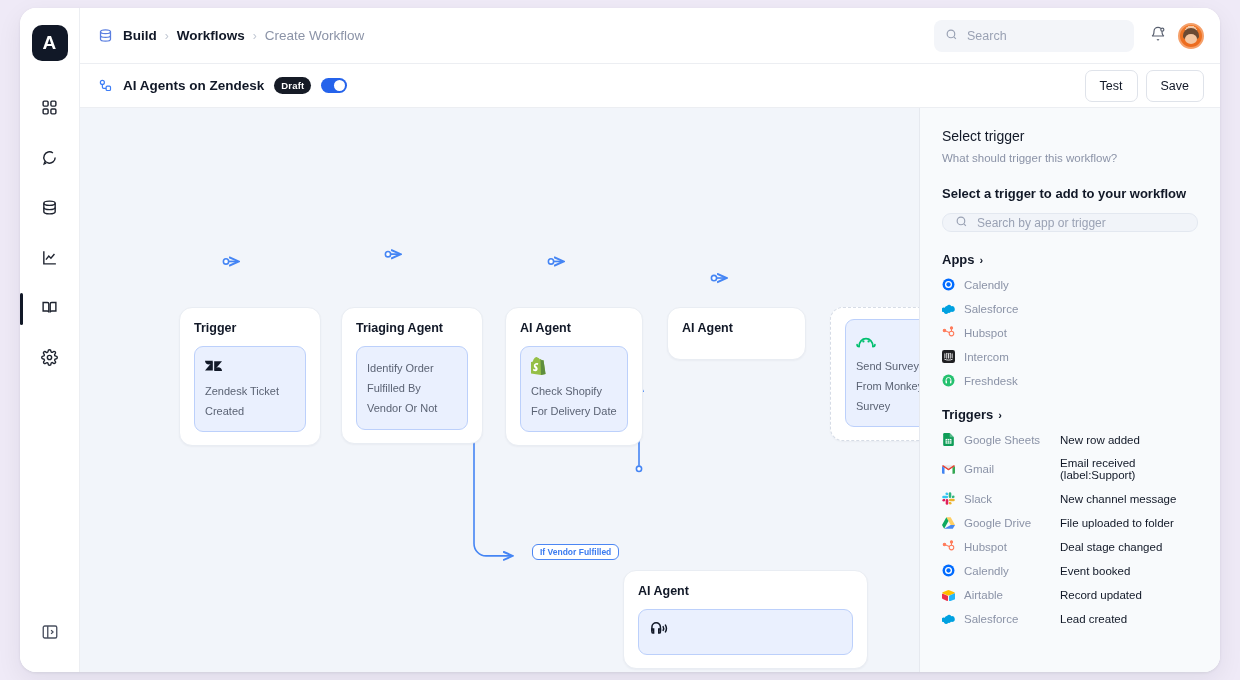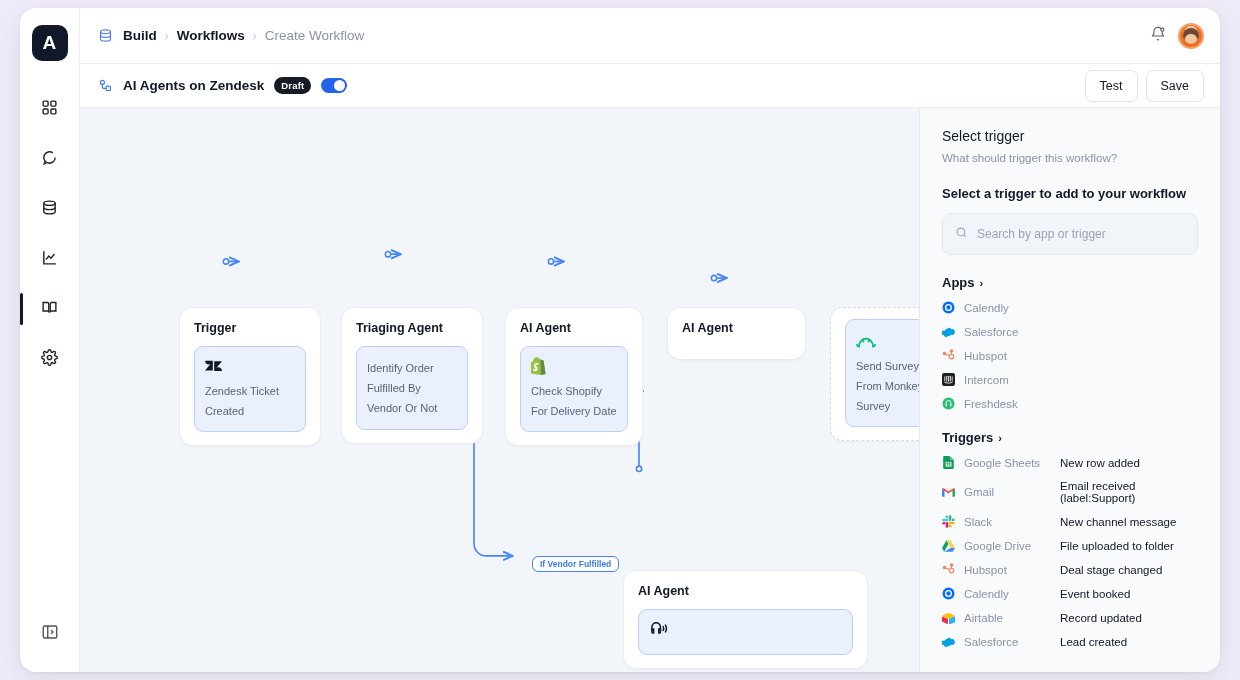--- a/index.html
+++ b/index.html
@@ -145,21 +145,21 @@
     border-radius: 6px; padding: 2px 7px;
     font-size: 8.5px; font-weight: bold; color: #3b7bf0; white-space: nowrap;
   }
 
   
   #panel { width: 300px; flex: 0 0 300px; background: #f8fafc; padding: 20px 22px 0; overflow: hidden; }
   .p-h1 { font-size: 14px; font-weight: normal; color: #111827; }
   .p-sub { font-size: 11.5px; color: #8b93a7; margin-top: 8px; }
   .p-h2 { font-size: 13px; font-weight: bold; color: #111827; margin-top: 22px; }
   .p-search {
-    margin-top: 12px; height: 42px; background: #f1f4f9; border: 1px solid #e3e8f0;
+    margin-top: 12px; height: 19px; background: #f1f4f9; border: 1px solid #e3e8f0;
     border-radius: 9px; display: flex; align-items: center; gap: 9px; padding: 6px 12px;
     font-size: 12px; color: #9aa2b4; cursor: text;
   }
   .p-sect { margin-top: 20px; font-size: 13px; font-weight: bold; color: #111827; display: flex; align-items: center; gap: 5px; cursor: pointer; }
   .p-sect .chev { font-size: 11px; font-weight: bold; }
   .app-row { display: flex; align-items: center; gap: 9px; margin-top: 11px; font-size: 11.5px; color: #8b93a7; cursor: pointer; }
   .trig-row { display: flex; align-items: center; margin-top: 11px; font-size: 11.5px; cursor: pointer; }
   .trig-name { color: #8b93a7; width: 96px; flex: 0 0 96px; margin-left: 9px; }
   .trig-desc { color: #111827; }
   .ico { width: 13px; height: 13px; flex: 0 0 13px; display: flex; align-items: center; justify-content: center; }
@@ -249,20 +249,29 @@
         </svg>
       </span>
       <div class="crumbs">
         <span class="crumb">Build</span>
         <span class="crumb-sep">›</span>
         <span class="crumb">Workflows</span>
         <span class="crumb-sep">›</span>
         <span class="crumb muted">Create Workflow</span>
       </div>
       <div class="spacer"></div>
+      <div class="searchbox">
+        <span>
+          <svg width="13" height="13" viewBox="0 0 24 24" fill="none" stroke="#9aa2b4" stroke-width="2.2">
+            <circle cx="11" cy="11" r="7"></circle>
+              <path d="M20 20l-3.5-3.5"></path>
+          </svg>
+        </span>
+        <span>Search</span>
+      </div>
       <div class="bell">
         <span>
           <svg width="16" height="16" viewBox="0 0 24 24" fill="none" stroke="#5a6170" stroke-width="1.8">
             <path d="M18 8A6 6 0 1 0 6 8c0 6-3 7-3 7h18s-3-1-3-7"></path>
               <path d="M10.5 20a2 2 0 0 0 3 0"></path>
             <circle cx="18.5" cy="5.5" r="2.3" fill="#fff"></circle>
           </svg>
         </span>
       </div>
       <div class="avatar"></div>
@@ -382,21 +391,21 @@
                 <path d="M3.5 14V9a5.5 5.5 0 0 1 11 0v5"></path>
                 <path d="M3.5 11.5h2.2V17H5a1.5 1.5 0 0 1-1.5-1.5z"></path>
                 <path d="M14.5 11.5h-2.2V17h.7a1.5 1.5 0 0 0 1.5-1.5z"></path>
                 <path d="M18 8.5c.9 1.6.9 3.4 0 5"></path>
                   <path d="M21 6.5c1.6 2.8 1.6 6.2 0 9"></path>
               </svg>
             </div>
           </div>
         </div>
 
-        <div class="edge-label" style="left:452px;top:448px;">If Vendor Fulfilled</div>
+        <div class="edge-label" style="left:452px;top:436px;">If Vendor Fulfilled</div>
       </div>
 
       <div id="panel">
         <div class="p-h1">Select trigger</div>
         <div class="p-sub">What should trigger this workflow?</div>
         <div class="p-h2">Select a trigger to add to your workflow</div>
 
         <div class="p-search">
           <span>
             <svg width="13" height="13" viewBox="0 0 24 24" fill="none" stroke="#9aa2b4" stroke-width="2.2">

